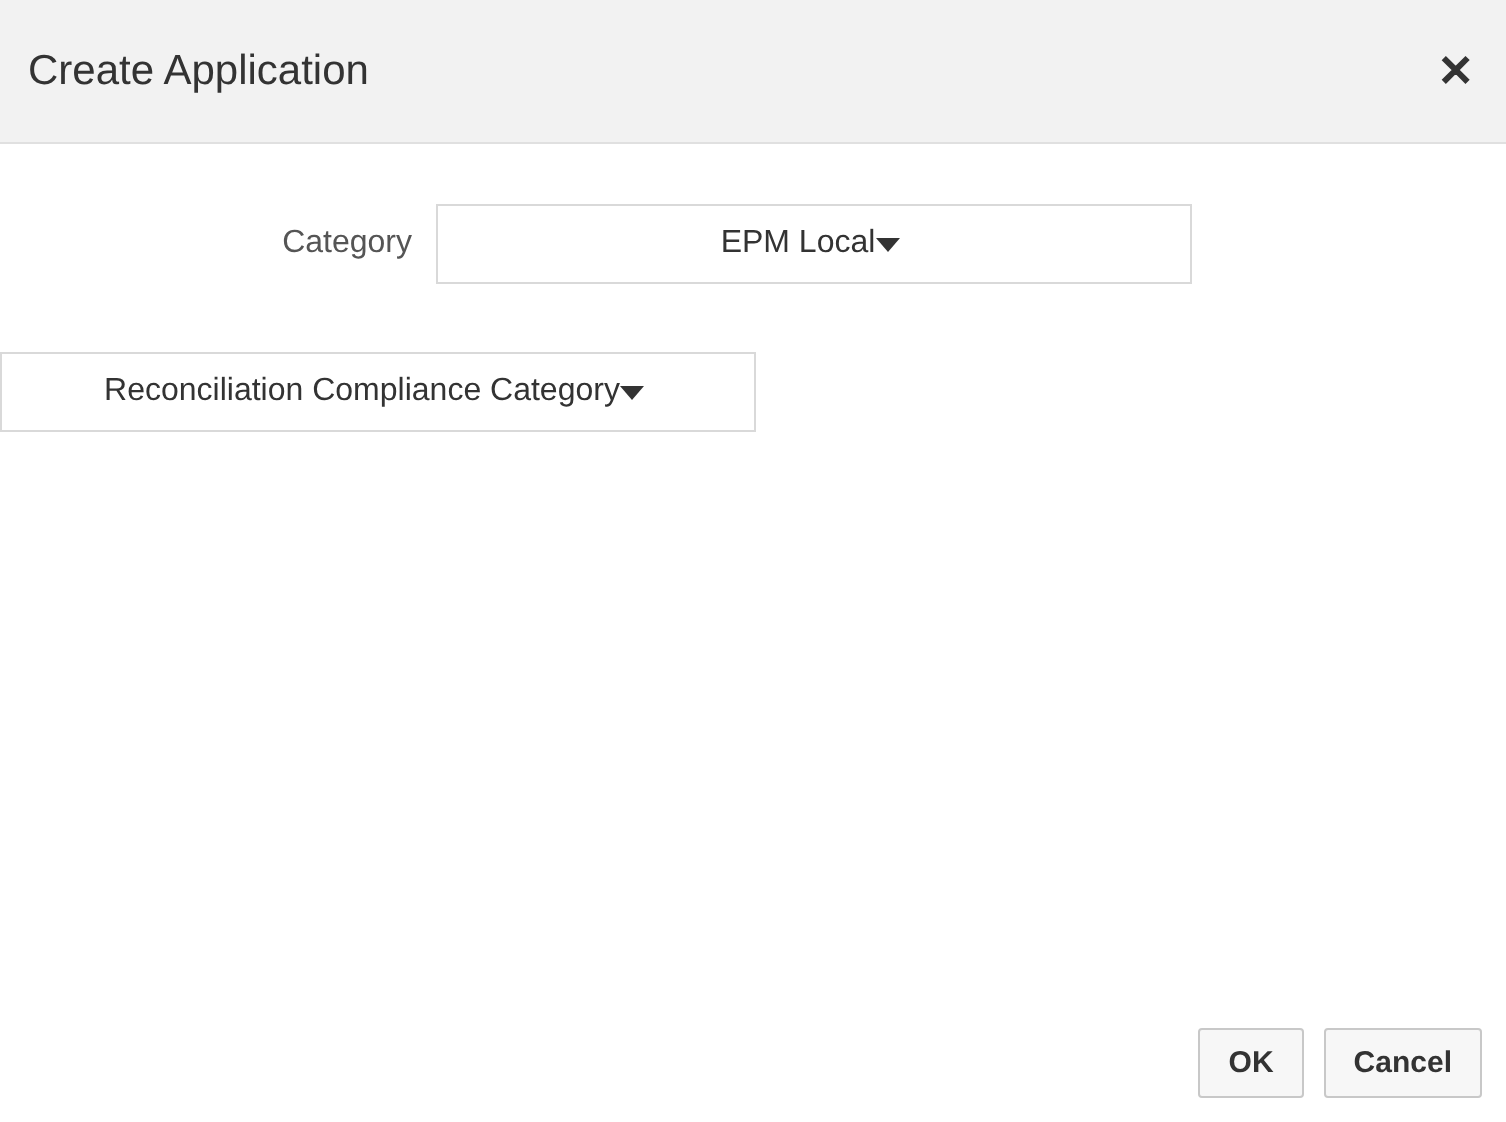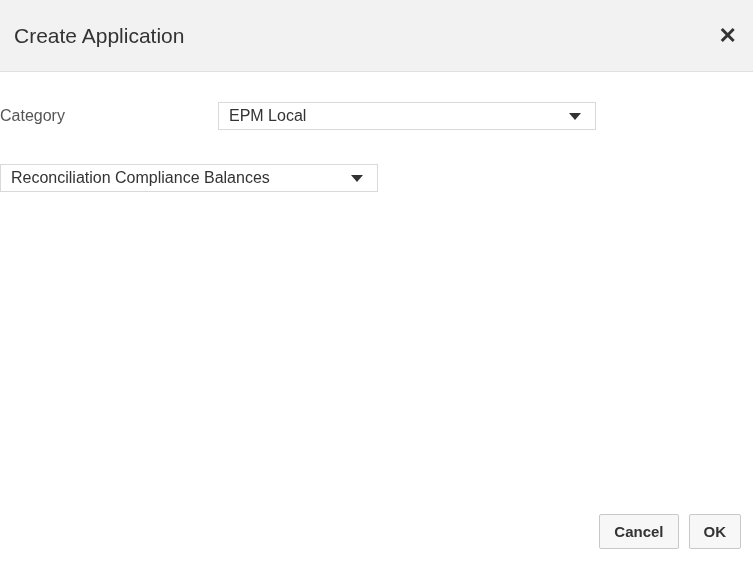--- a/index.html
+++ b/index.html
@@ -35,32 +35,33 @@
     .form-area {
       padding-top: 30px;
     }
     .form-row {
       display: flex;
       align-items: center;
       margin-bottom: 34px;
     }
     .form-label {
       width: 218px;
+      text-align: right;
       padding-right: 12px;
       font-size: 16px;
       color: #555;
     }
     .select-box {
       width: 378px;
-      height: 28px;
+      height: 40px;
       border: 1px solid #d9d9d9;
       background: #ffffff;
       display: flex;
       align-items: center;
-      justify-content: space-between;
+      justify-content: center;
       padding: 0 14px 0 10px;
       cursor: pointer;
     }
     .select-value {
       font-size: 16px;
       color: #333;
     }
     .caret {
       width: 0;
       height: 0;
@@ -100,23 +101,23 @@
   <div class="form-row">
     <div class="form-label">Category</div>
     <div class="select-box">
       <span class="select-value">EPM Local</span>
       <span class="caret"></span>
     </div>
   </div>
 
   <div class="form-row">
     <div class="select-box">
-      <span class="select-value">Reconciliation Compliance Balances</span>
+      <span class="select-value">Reconciliation Compliance Category</span>
       <span class="caret"></span>
     </div>
   </div>
 
 </div>
 
 <div class="footer">
+  <button class="btn">OK</button>
   <button class="btn">Cancel</button>
-  <button class="btn">OK</button>
 </div>
 
 </body></html>

